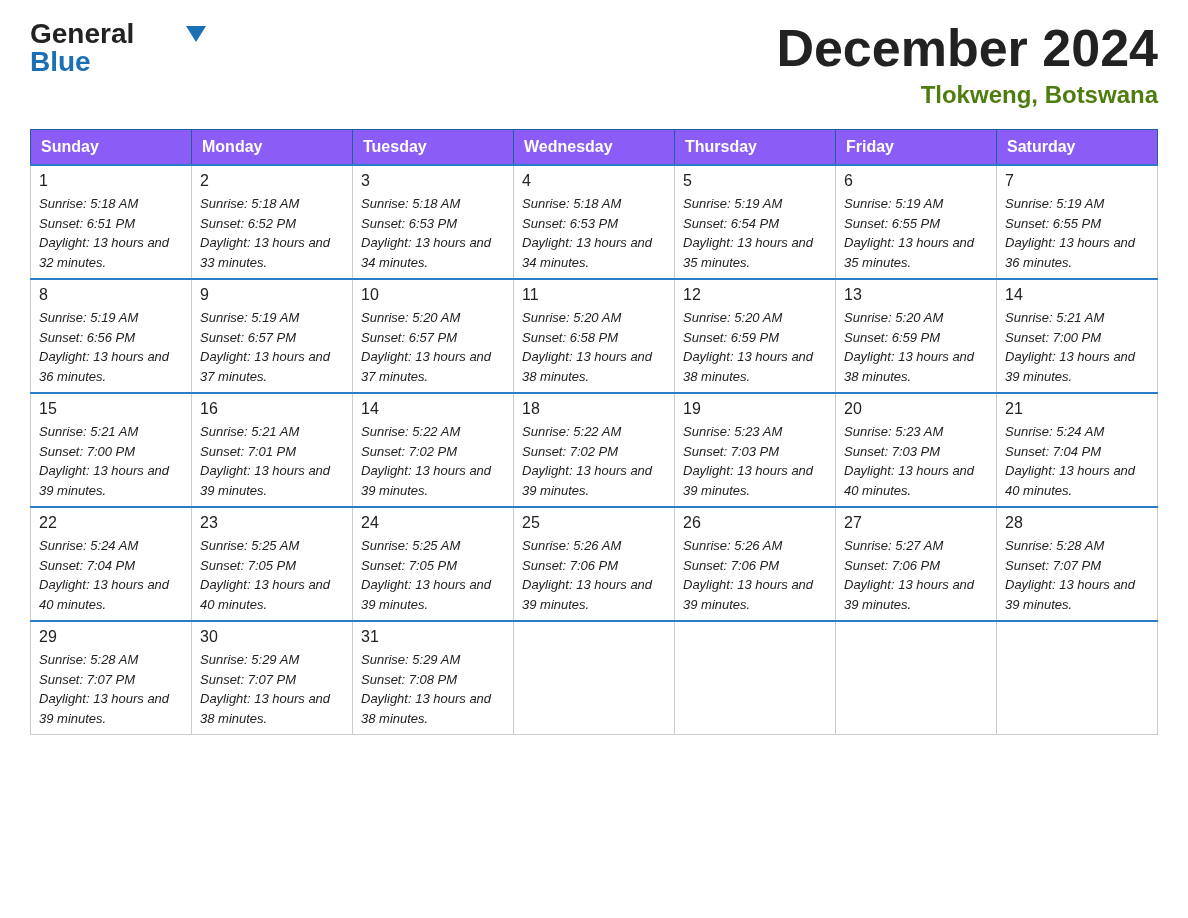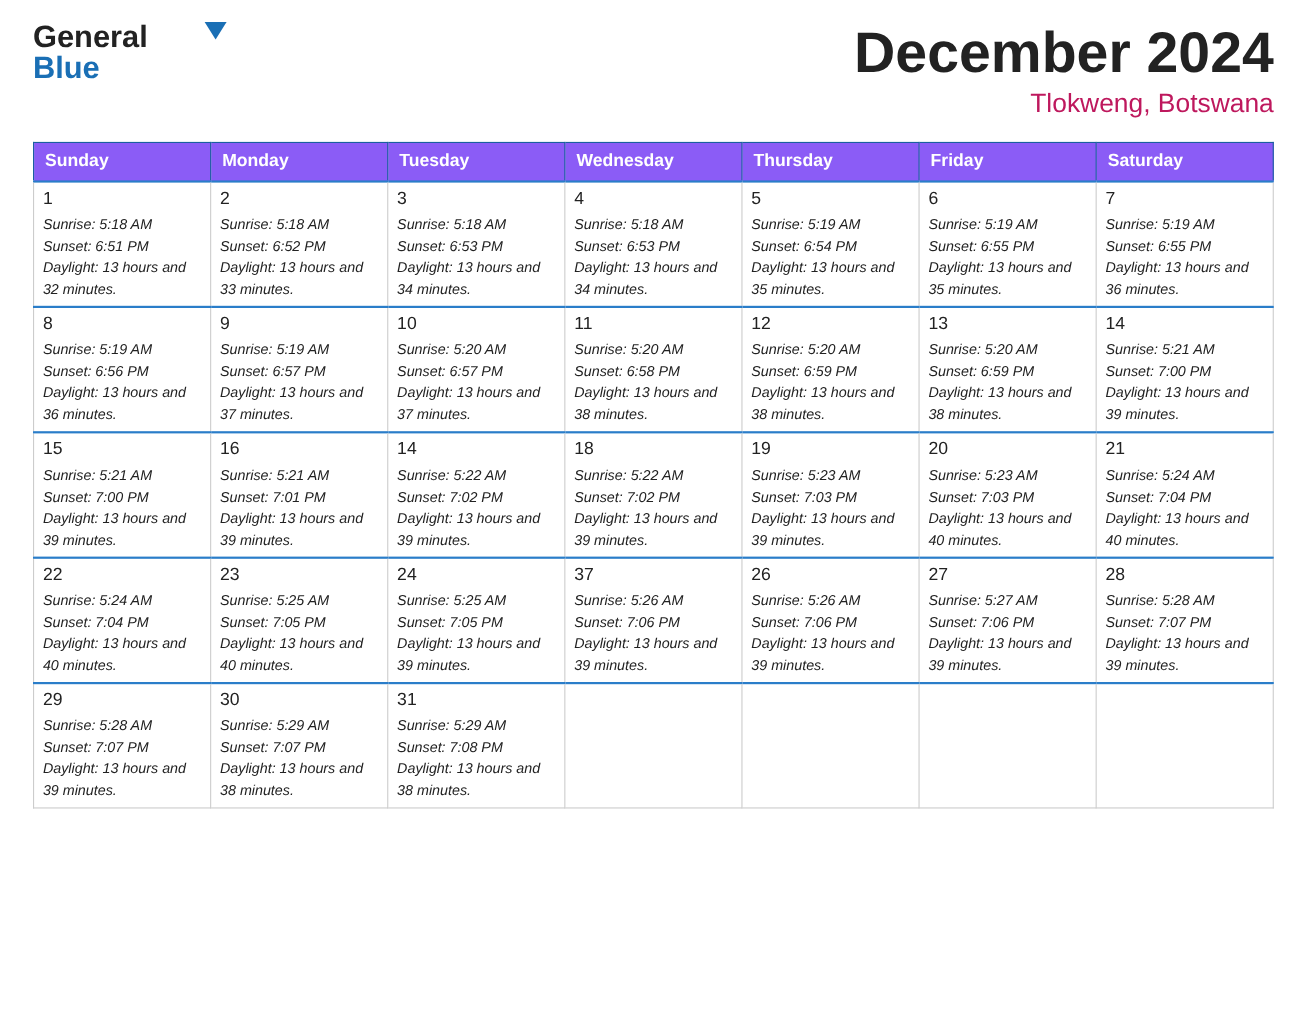--- a/index.html
+++ b/index.html
@@ -38,35 +38,37 @@
       width: 0;
       height: 0;
       border-left: 10px solid transparent;
       border-right: 10px solid transparent;
       border-top: 16px solid #1a6fb5;
       margin-left: 4px;
       vertical-align: middle;
     }
     .logo-row {
       display: flex;
+      align-items: center;
       gap: 48px;
     }
     .title-section {
       text-align: right;
     }
     .month-title {
       font-size: 52px;
       font-weight: bold;
       color: #222;
       line-height: 1.1;
     }
     .location-title {
       font-size: 24px;
-      color: #be185d;
+      color: #4d7c0f;
       margin-top: 4px;
+      font-weight: bold;
     }
     .calendar-table {
       width: 100%;
       border-collapse: collapse;
       border: 1px solid #999;
     }
     .calendar-table th {
       background-color: #8b5cf6;
       color: #fff;
       font-size: 16px;
@@ -327,21 +329,21 @@
         </td>
         <td>
           <span class="day-number">24</span>
           <div class="day-info">
             Sunrise: 5:25 AM<br>
             Sunset: 7:05 PM<br>
             Daylight: 13 hours and 39 minutes.
           </div>
         </td>
         <td>
-          <span class="day-number">37</span>
+          <span class="day-number">25</span>
           <div class="day-info">
             Sunrise: 5:26 AM<br>
             Sunset: 7:06 PM<br>
             Daylight: 13 hours and 39 minutes.
           </div>
         </td>
         <td>
           <span class="day-number">26</span>
           <div class="day-info">
             Sunrise: 5:26 AM<br>

